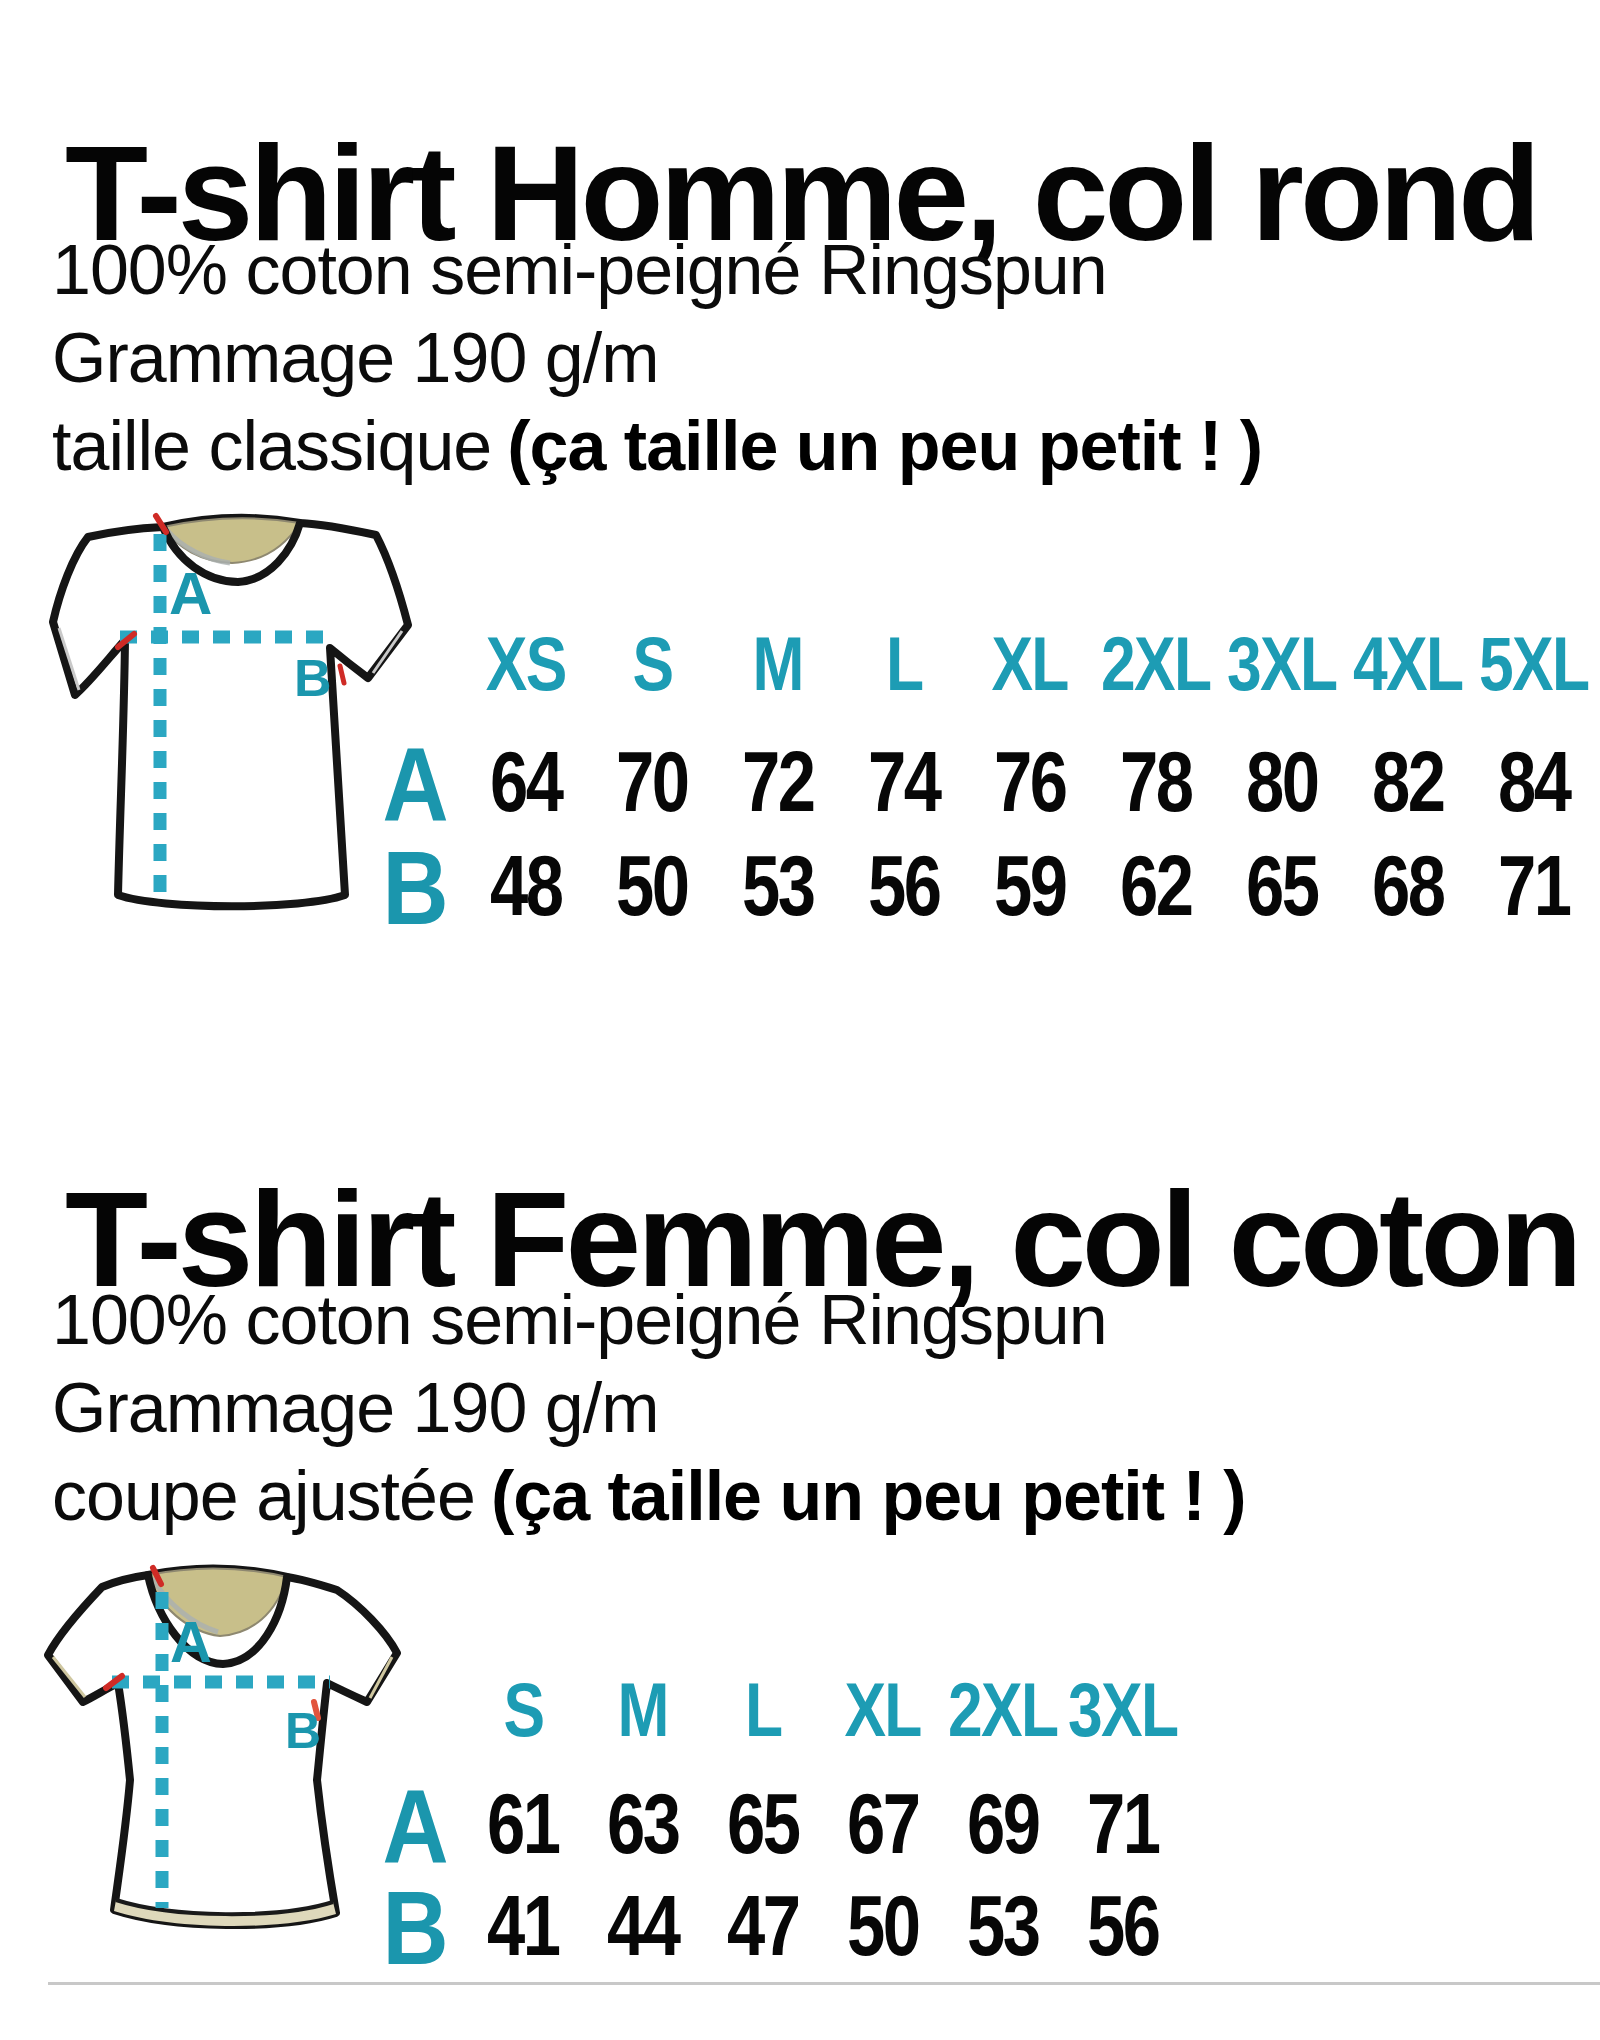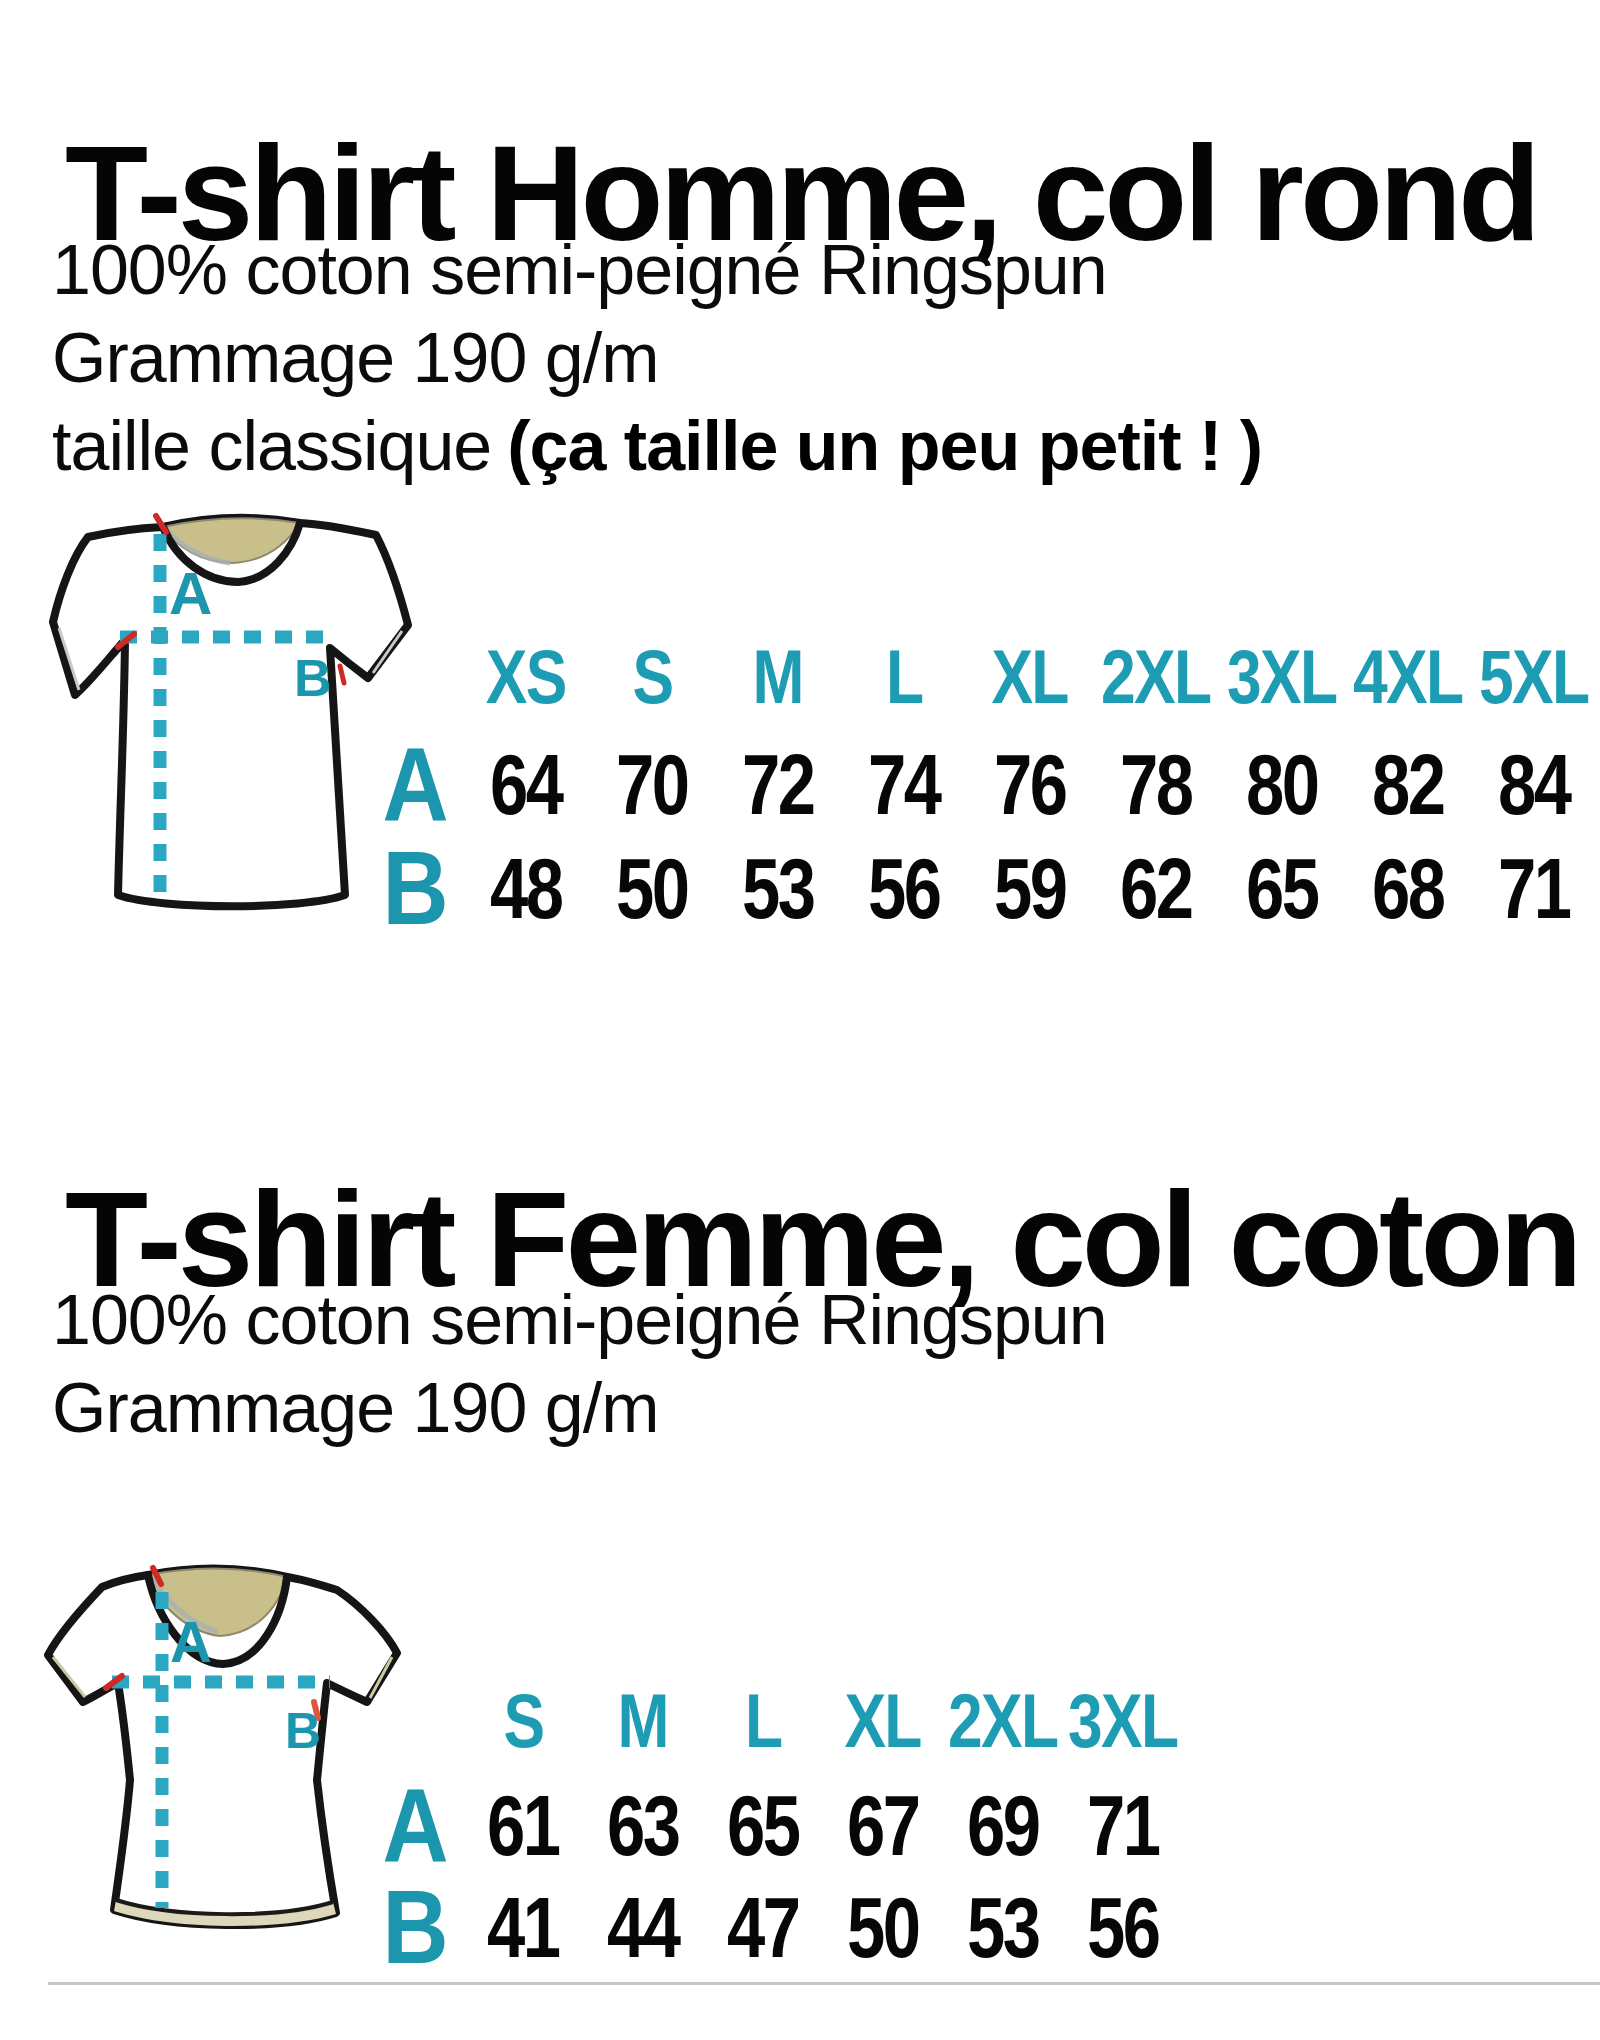--- a/index.html
+++ b/index.html
@@ -14,21 +14,21 @@
   }
   .desc{
     position:absolute;left:52px;font-size:70px;line-height:88px;letter-spacing:-1px;
     color:#0b0b0b;white-space:nowrap;
   }
   .desc .note{
     font-weight:700;color:#000000;margin-left:16px;letter-spacing:-1px;
   }
   
   .sizetable{position:absolute;}
-  .sizetable .row{display:flex;align-items:center;}
+  .sizetable .row{display:flex;align-items:flex-start;}
   .sizetable .cell{display:flex;align-items:center;justify-content:center;}
   .sizetable .cell.label{width:95px;}
   .t-homme .cell{width:126px;}
   .t-femme .cell{width:120px;}
   .t-homme .cell.label,.t-femme .cell.label{width:95px;}
   .row.hdr{height:112px;}
   .row.vals{height:104px;}
   .t-femme .row.hdr{height:108px;}
   .t-femme .row.vals{height:102px;}
   .sizehead{
@@ -177,20 +177,21 @@
         <span class="num">71</span>
       </div>
   </div>
 </div>
 
 <h1 class="title" style="top:1080px;">T-shirt Femme, col coton</h1>
 
 <div class="desc" style="top:1276px;">
   <div>100% coton semi-peigné Ringspun</div>
   <div>Grammage 190 g/m</div>
+  <div><span>coupe ajustée</span><span class="note">(ça taille un peu petit ! )</span></div>
 </div>
 
 <svg class="abs" style="left:42px;top:1558px;" width="380" height="390" viewBox="0 0 380 390">
 
   <path d="M106,17 C92,19 72,24 60,29 C40,50 16,78 6,97 L41,144 C53,138 64,131 76,125
            C82,162 85,192 88,222 C84,270 76,322 72,352 C130,371 240,372 294,355
            C288,320 280,268 275,222 C278,192 281,160 285,125 C297,131 312,138 325,144
            L355,95 C344,74 318,47 295,32 C276,26 259,21 245,19 Q176,3 106,17 Z" fill="#ffffff" stroke="#151515" stroke-width="8" stroke-linejoin="round"></path>
 
   <path d="M74,342 C130,360 238,361 291,344 L294,356 C240,373 130,372 72,353 Z" fill="#ded8bb"></path>

